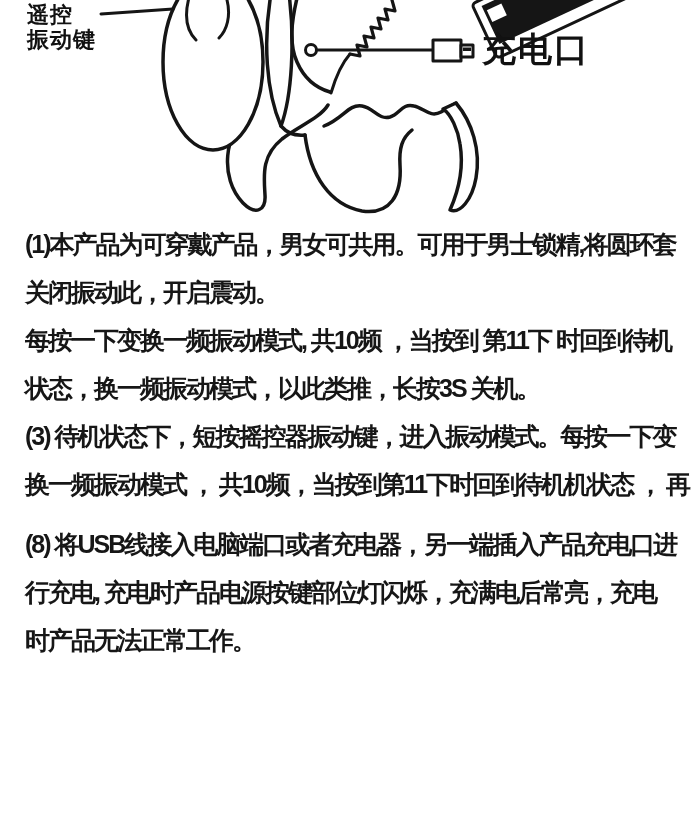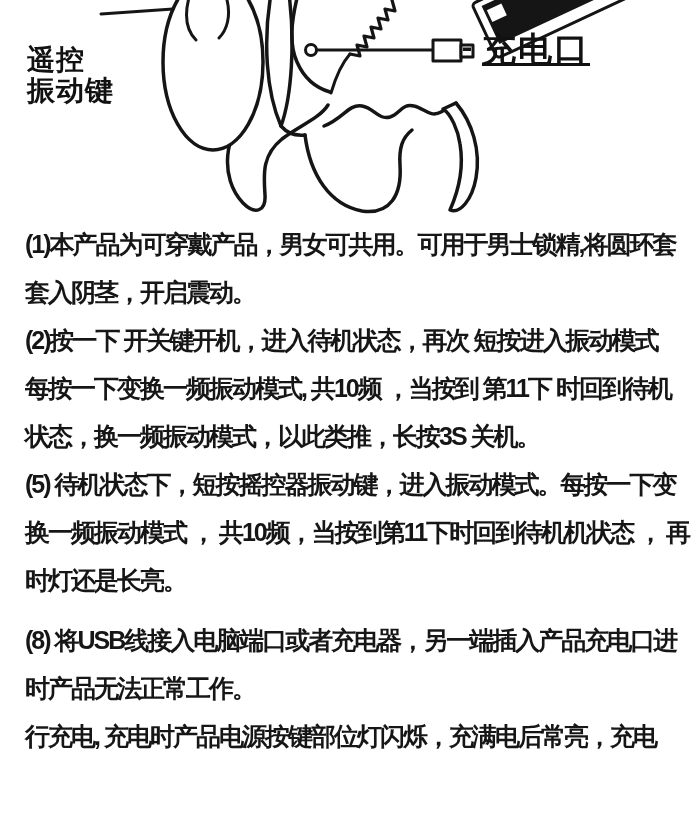--- a/index.html
+++ b/index.html
@@ -3,22 +3,22 @@
 <meta charset="utf-8">
 <style>
   html,body{margin:0;padding:0;}
   body{
     width:700px;height:824px;background:#ffffff;overflow:hidden;position:relative;
     font-family:"Liberation Sans","DejaVu Sans",sans-serif;color:#161616;
   }
   .diagram{position:absolute;left:0;top:0;width:700px;height:216px;}
   .diagram svg{position:absolute;left:0;top:0;}
   .dlabel{position:absolute;font-weight:700;color:#111;line-height:1.12;}
-  .remote-label{left:27px;top:3px;font-size:28px;letter-spacing:1px;margin-top:41px;}
-  .port-label{left:482px;top:30px;font-size:34px;letter-spacing:2px;text-decoration:underline;}
+  .remote-label{left:27px;top:3px;font-size:22px;letter-spacing:1px;}
+  .port-label{left:482px;top:30px;font-size:34px;letter-spacing:2px;}
   .instructions{position:absolute;left:25px;top:220px;width:660px;}
   .para{margin:0;}
   .para.p4{margin-top:12px;}
   .tline{
     font-size:25px;font-weight:700;letter-spacing:-2px;line-height:48px;
     white-space:nowrap;color:#161616;
   }
 </style>
 </head>
 <body>
@@ -74,30 +74,28 @@
   <div class="dlabel remote-label">
     <div>遥控</div>
     <div>振动键</div>
   </div>
   <div class="dlabel port-label">充电口</div>
 </div>
 
 <div class="instructions">
   <div class="para p1">
     <div class="tline">(1)本产品为可穿戴产品，男女可共用。可用于男士锁精,将圆环套</div>
-    <div class="tline">套入阴茎，开启震动。</div>
+    <div class="tline">关闭振动此，开启震动。</div>
   </div>
   <div class="para p2">
-    <div class="tline">(2)按一下 开关键开机，进入待机状态，再次 短按进入振动模式</div>
     <div class="tline">每按一下变换一频振动模式, 共10频 ，当按到 第11下 时回到待机</div>
     <div class="tline">状态，换一频振动模式，以此类推，长按3S 关机。</div>
   </div>
   <div class="para p3">
-    <div class="tline">(5) 待机状态下，短按摇控器振动键，进入振动模式。每按一下变</div>
+    <div class="tline">(3) 待机状态下，短按摇控器振动键，进入振动模式。每按一下变</div>
     <div class="tline">换一频振动模式 ， 共10频，当按到第11下时回到待机机状态 ， 再</div>
-    <div class="tline">时灯还是长亮。</div>
   </div>
   <div class="para p4">
     <div class="tline">(8) 将USB线接入电脑端口或者充电器，另一端插入产品充电口进</div>
+    <div class="tline">行充电, 充电时产品电源按键部位灯闪烁，充满电后常亮，充电</div>
     <div class="tline">时产品无法正常工作。</div>
-    <div class="tline">行充电, 充电时产品电源按键部位灯闪烁，充满电后常亮，充电</div>
   </div>
 </div>
 
 </body></html>

